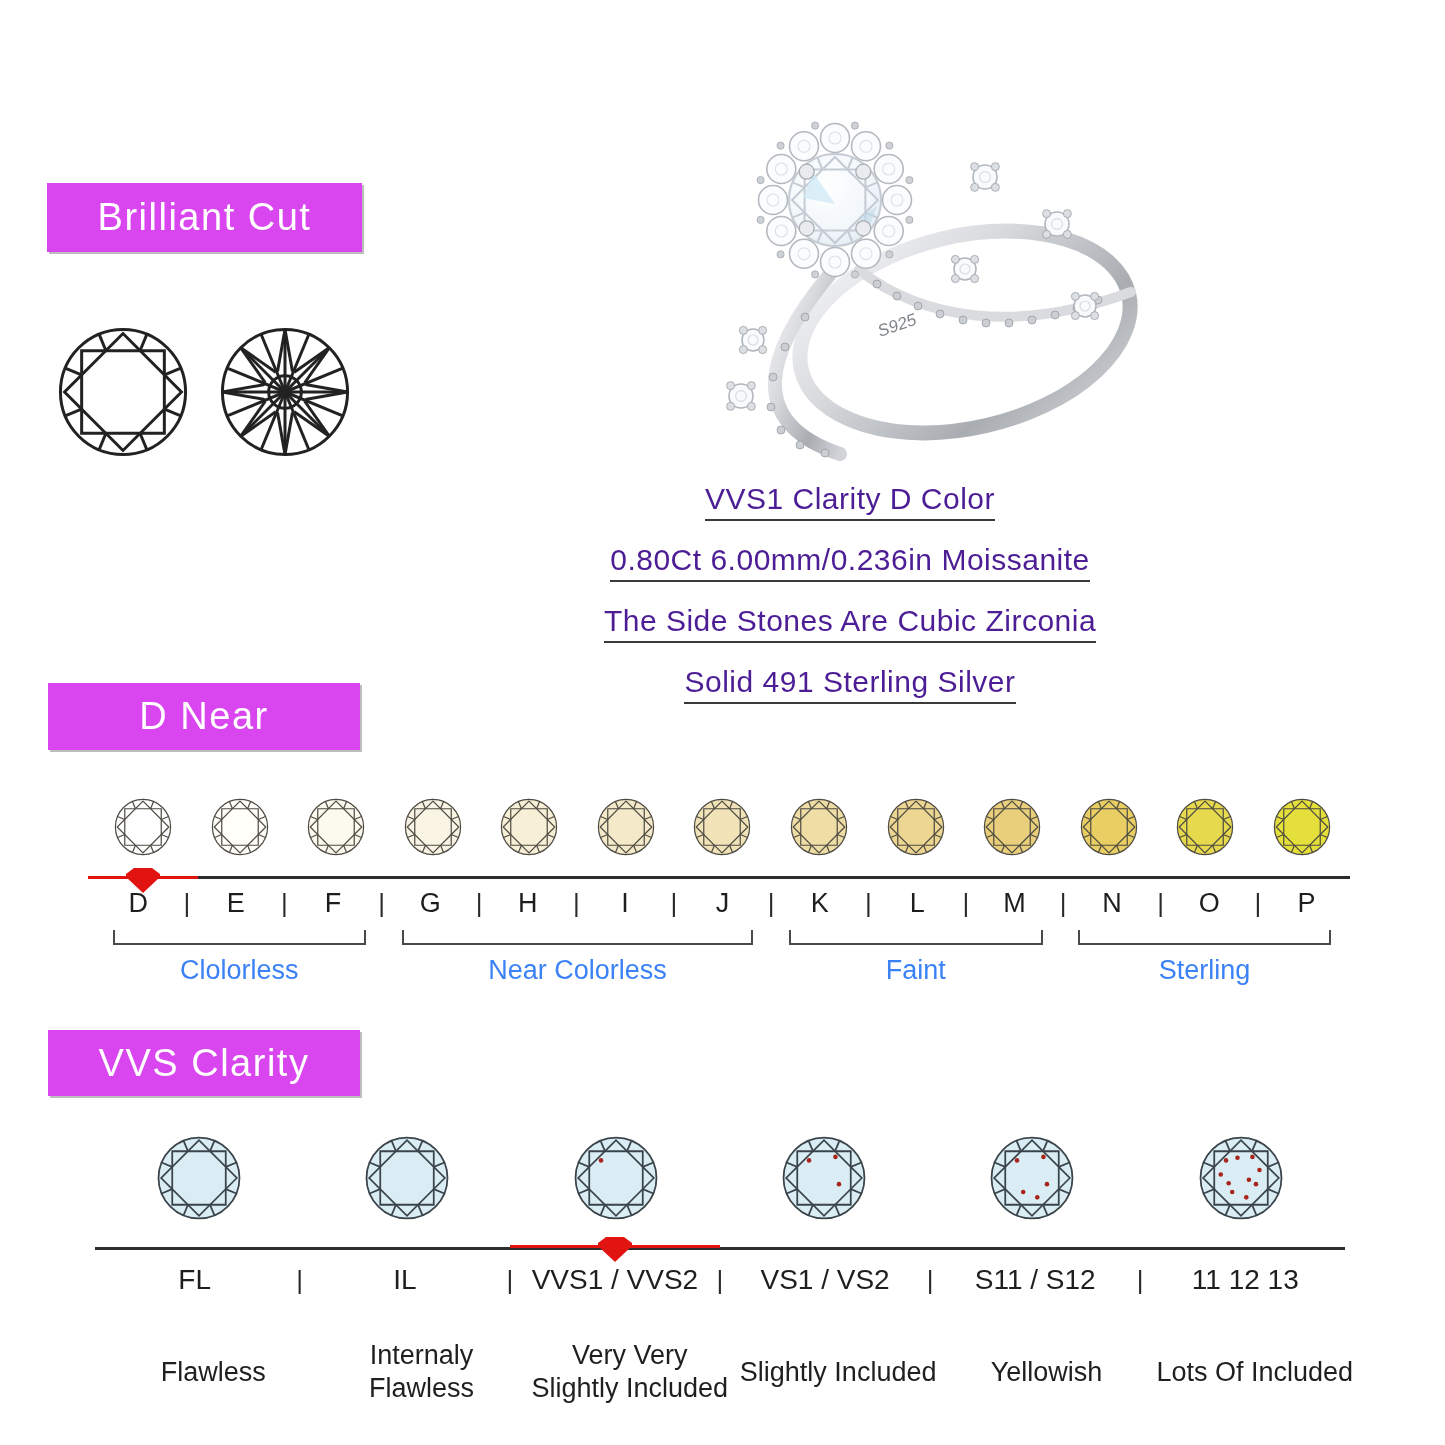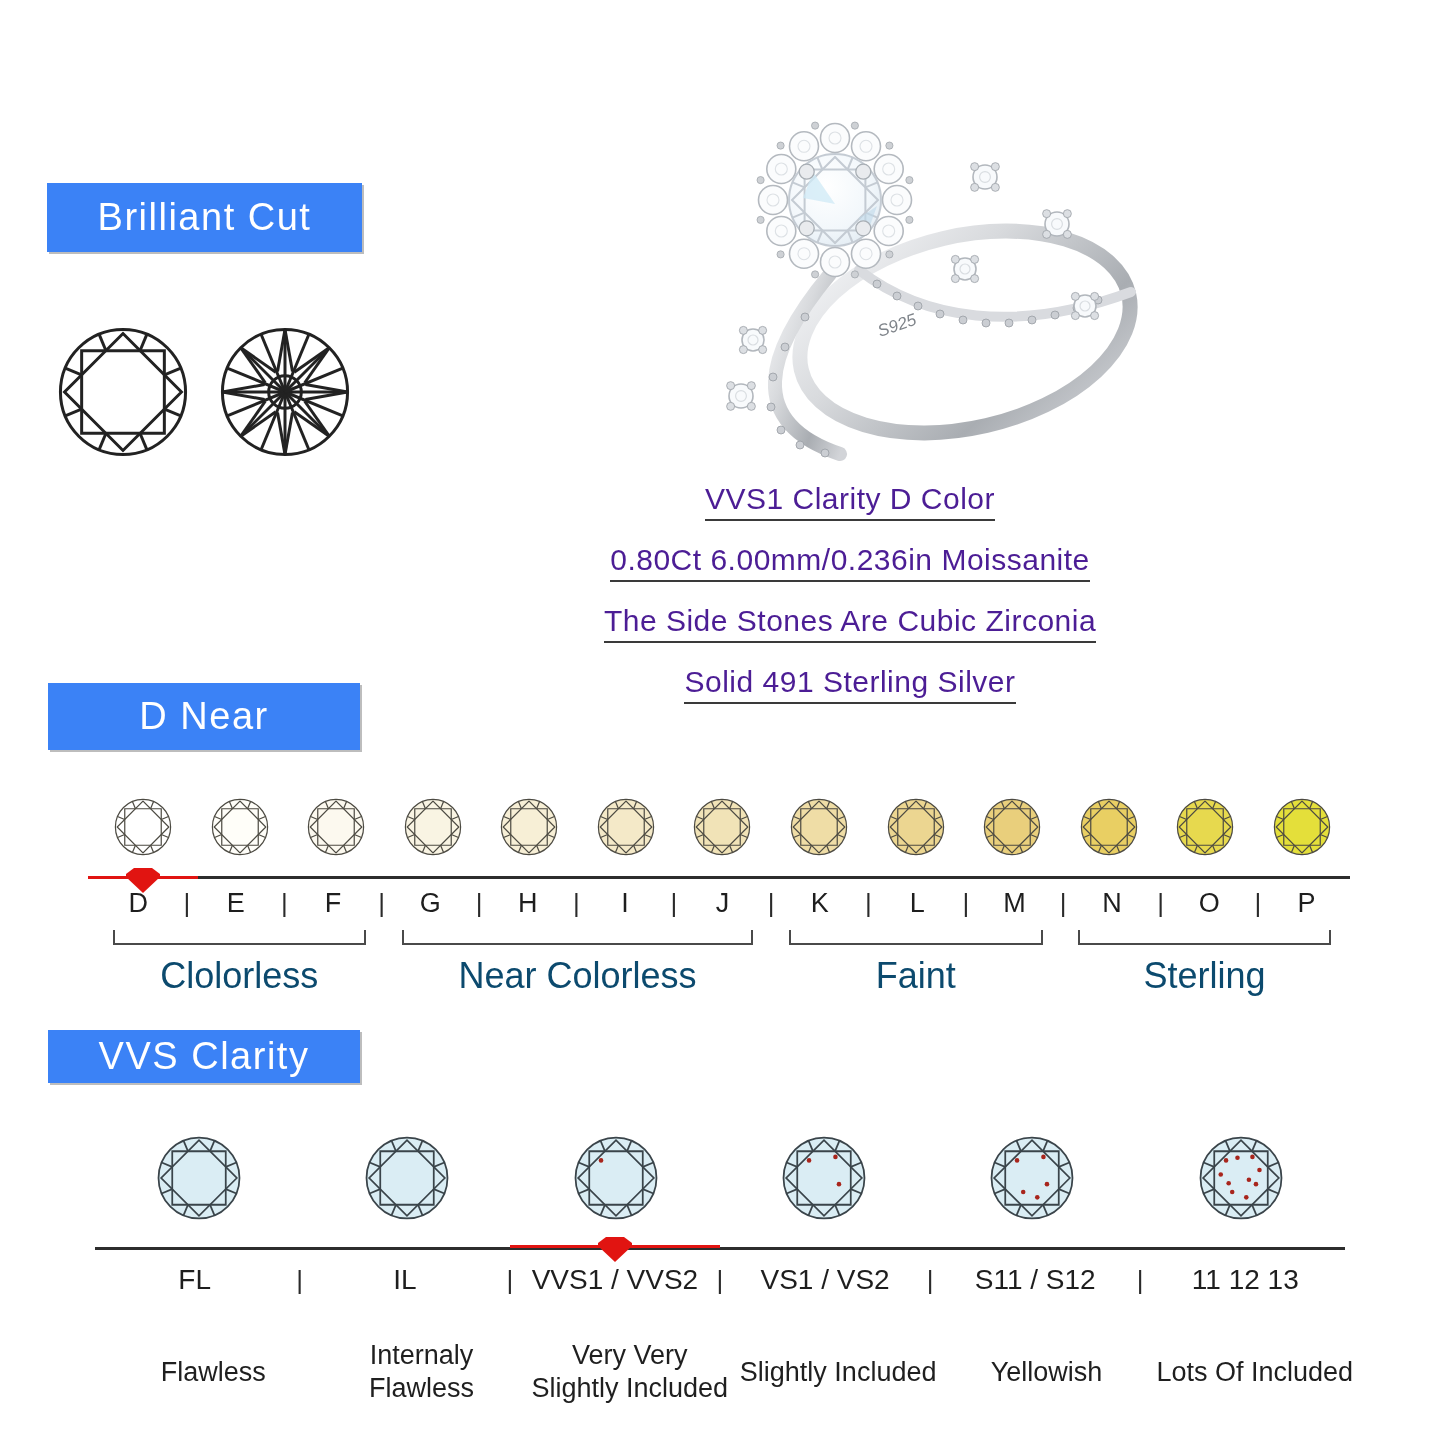--- a/index.html
+++ b/index.html
@@ -1,23 +1,23 @@
 <!DOCTYPE html>
 <html><head>
 <meta charset="utf-8">
 <style>
   html,body{margin:0;padding:0;background:#fff;}
   .canvas{position:relative;width:1445px;height:1445px;background:#fff;overflow:hidden;
           font-family:"Liberation Sans","DejaVu Sans",sans-serif;color:#1e1e1e;}
   
-  .hdr{position:absolute;background:#3b82f6;color:#fff;display:flex;align-items:center;justify-content:center;
+  .hdr{position:absolute;background:#d946ef;color:#fff;display:flex;align-items:center;justify-content:center;
        font-size:38px;letter-spacing:1.5px;box-shadow:2px 2px 0 #bdbdbd;}
   .hdr-brilliant{left:47px;top:183px;width:315px;height:69px;}
   .hdr-dcolor{left:48px;top:683px;width:312px;height:67px;}
-  .hdr-vvs{left:48px;top:1030px;width:312px;height:53px;}
+  .hdr-vvs{left:48px;top:1030px;width:312px;height:66px;}
   
   .cuts{position:absolute;left:55px;top:324px;display:flex;gap:26px;}
   .cuts .mount{width:136px;height:136px;display:block;}
   
   .ring{position:absolute;left:645px;top:22px;width:505px;height:450px;}
   
   .desc{position:absolute;left:540px;top:482px;width:620px;text-align:center;}
   .desc .dline{height:61px;display:flex;align-items:flex-start;justify-content:center;}
   .desc .u{display:inline-block;font-size:30px;letter-spacing:0.5px;color:#4c1d95;
            border-bottom:2px solid #3a3a3a;padding-bottom:3px;white-space:nowrap;}
@@ -27,21 +27,21 @@
   .cell{flex:1;display:flex;align-items:center;justify-content:center;text-align:center;}
   .sp{flex:0 0 auto;display:flex;align-items:center;justify-content:center;
       font-size:26px;color:#2a2a2a;padding:0 2px;font-weight:300;}
   
   .color-stones{left:95px;top:795px;width:1255px;height:64px;}
   .color-line{left:95px;top:876px;width:1255px;}
   .color-letters{left:95px;top:886px;width:1255px;height:34px;font-size:27px;}
   .groups{position:absolute;left:95px;top:930px;width:1255px;height:70px;}
   .group{position:absolute;text-align:center;}
   .bracket{height:13px;border-left:2px solid #4a4a4a;border-right:2px solid #4a4a4a;border-bottom:2px solid #4a4a4a;}
-  .gname{margin-top:10px;font-size:36px;color:#0c4a6e;}
+  .gname{margin-top:10px;font-size:27px;color:#3b82f6;}
   .g1{left:1.4%;width:20.2%;} .g2{left:24.5%;width:27.9%;} .g3{left:55.3%;width:20.2%;} .g4{left:78.3%;width:20.2%;}
   
   .clarity-stones{left:95px;top:1132px;width:1250px;height:92px;}
   .clarity-line{left:95px;top:1247px;width:1250px;}
   .clarity-codes{left:95px;top:1262px;width:1250px;height:36px;font-size:28px;}
   .clarity-names{left:109px;top:1334px;width:1250px;height:76px;}
   .cname{font-size:27px;line-height:33px;white-space:pre-line;color:#1f1f1f;}
   
   .marker{position:absolute;}
   .marker .mline{position:absolute;left:0;right:0;height:3px;}

